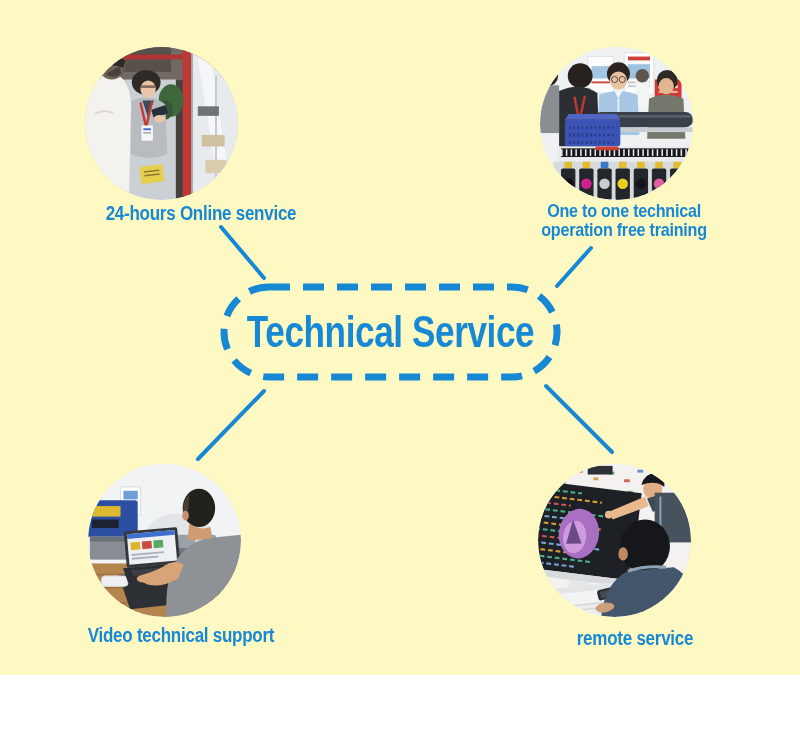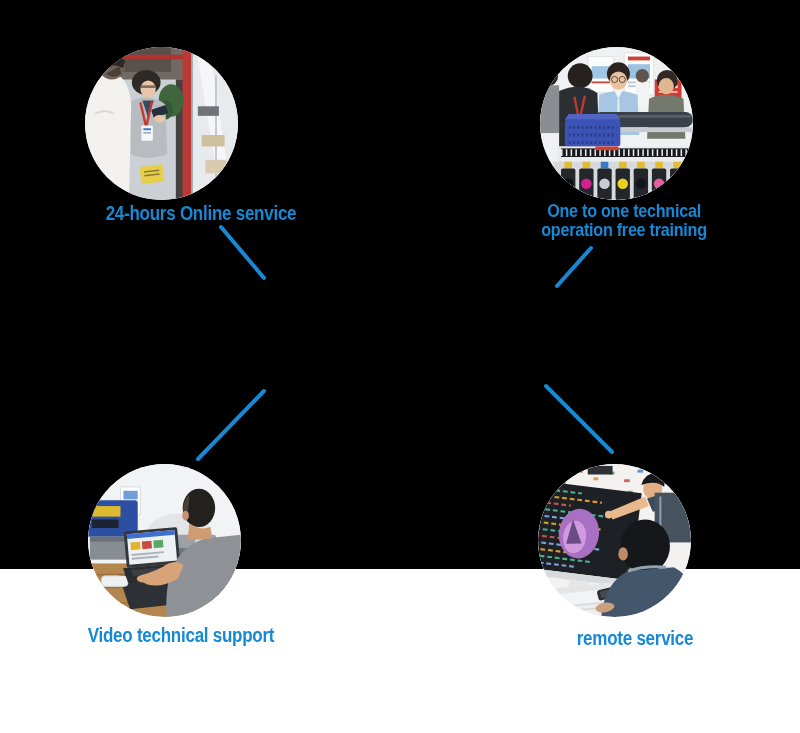--- a/index.html
+++ b/index.html
@@ -1,21 +1,21 @@
 <!DOCTYPE html>
 <html style="--accent: #1789d4;"><head>
 <meta charset="utf-8">
 <style>
   :root { --accent: #1789d4; }
   * { box-sizing: border-box; margin: 0; padding: 0; }
   html,body { background:#ffffff; }
   body { width:800px; height:733px; position:relative; overflow:hidden;
          font-family:"Liberation Sans", sans-serif; }
 
-  .canvas { position:absolute; left:0; top:0; width:800px; height:569px; background:#000000; }
+  .canvas { position:absolute; left:0; top:0; width:800px; height:675px; background:#fef9c3; }
 
   .connectors { position:absolute; left:0; top:0; width:800px; height:733px; pointer-events:none; }
   .connector { stroke:var(--accent,#1789d4); stroke-width:4; stroke-linecap:round; }
 
   .photo-circle { position:absolute; width:153px; height:153px; border-radius:50%;
                   overflow:hidden; background:#e8eaec; }
   .photo-circle svg { display:block; }
 
   .circle-tl { left:85px;  top:47px;  }
   .circle-tr { left:540px; top:47px;  }
@@ -176,20 +176,26 @@
             <circle cx="143.5" cy="143" r="5.5" fill="#32b6d8"></circle>
         </g>
       </g>
     </svg>
   </div>
   <div class="caption caption-tr">
     <span>One to one technical</span><br>
     <span>operation free training</span>
   </div>
 
+  <div class="center-box">
+    <svg width="347" height="104" viewBox="0 0 347 104">
+      <rect class="dashed-rect" x="7" y="7" width="333" height="90" rx="45"></rect>
+    </svg>
+    <div class="center-title">Technical Service</div>
+  </div>
 
   <div class="photo-circle circle-bl">
     <svg viewBox="0 0 160 160" width="153" height="153">
       <defs>
           <clipPath id="cp3">
             <circle cx="80" cy="80" r="80"></circle>
           </clipPath>
         </defs>
       <g clip-path="url(#cp3)">
         <rect width="160" height="160" fill="#f1f3f5"></rect>

